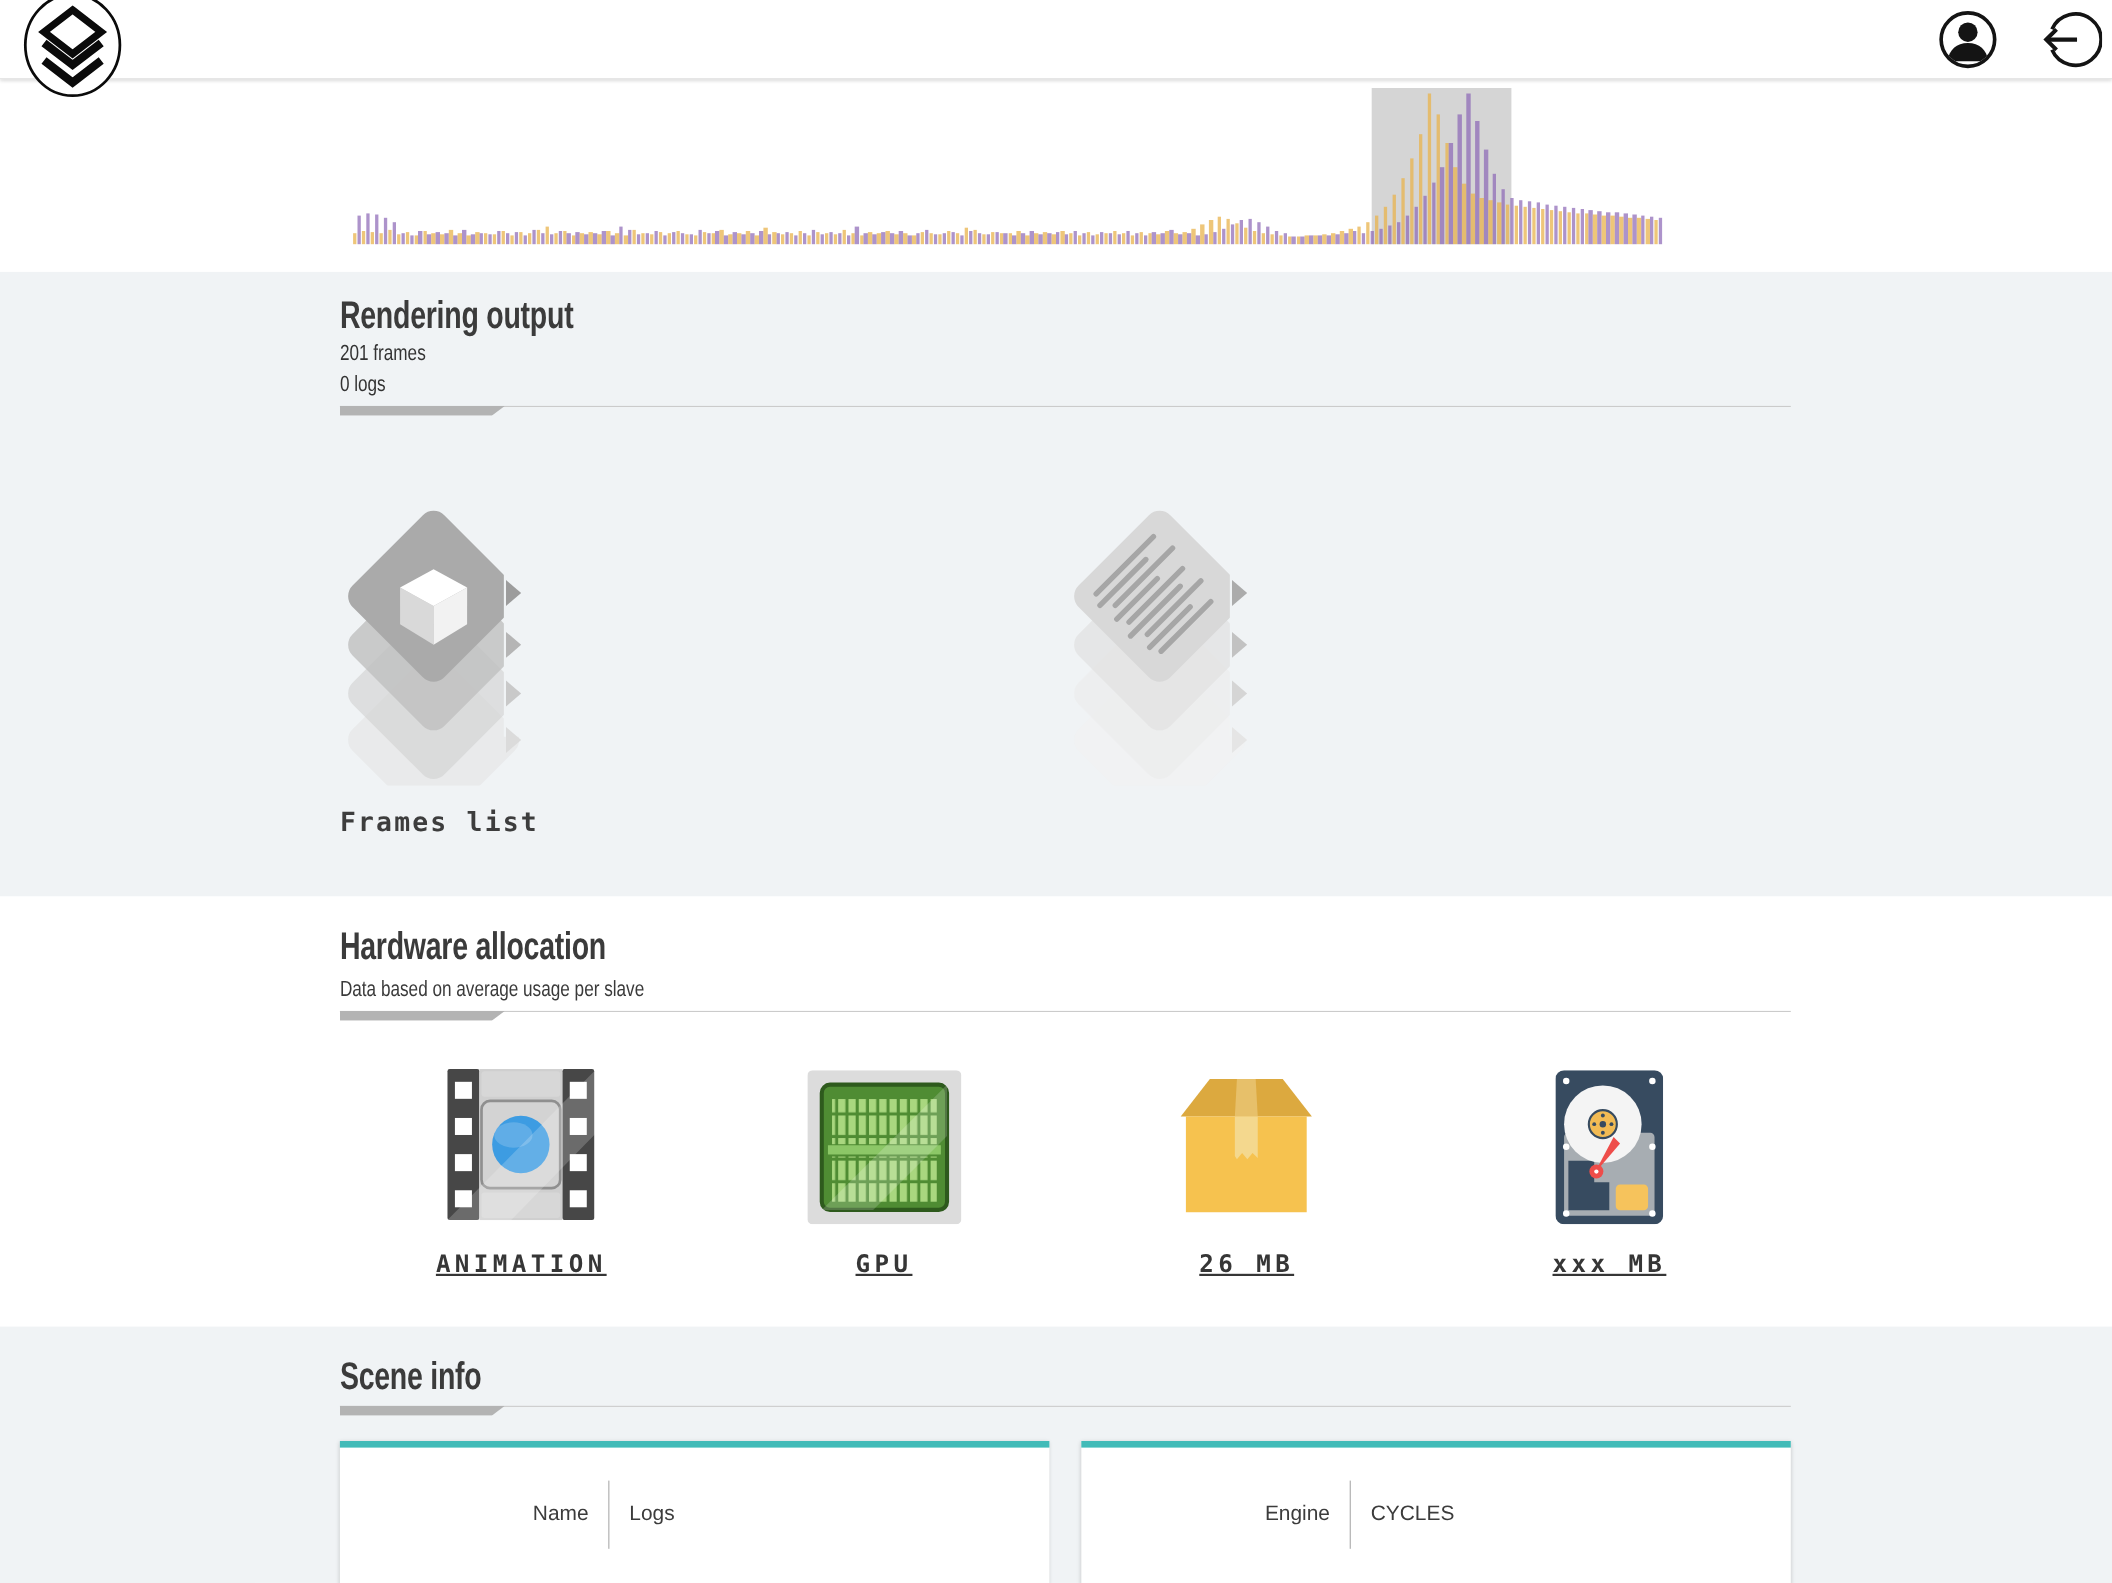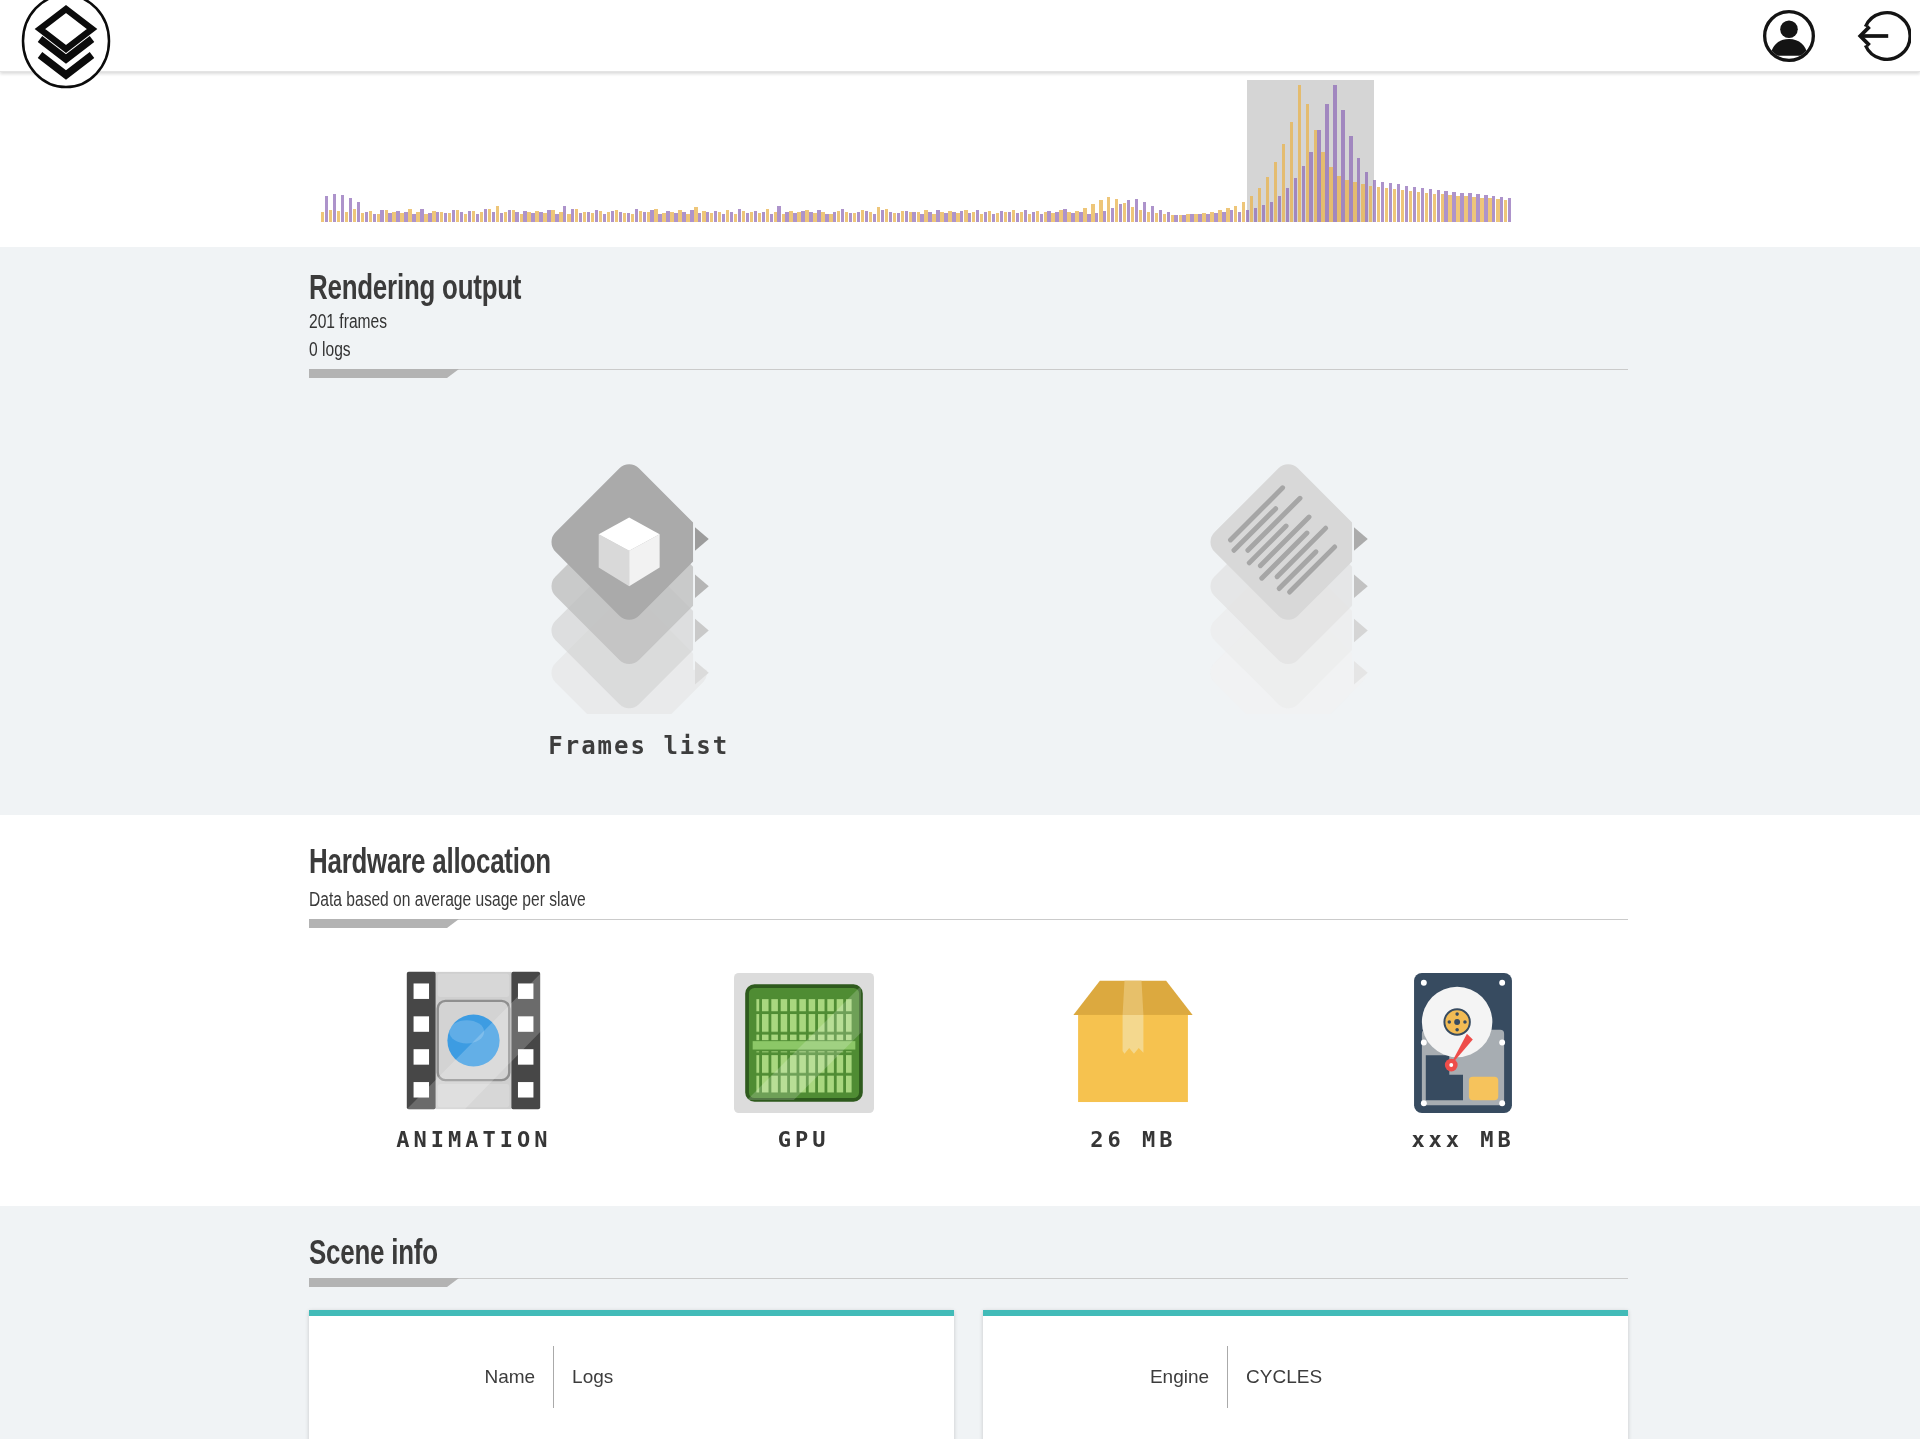--- a/index.html
+++ b/index.html
@@ -36,32 +36,32 @@
   h2.sec-title { font-size:35px; line-height:40px; font-weight:bold; color:#3b3b3b;
     transform:scaleX(.74); transform-origin:0 50%; white-space:nowrap; letter-spacing:-.3px; }
   .meta { font-size:20px; line-height:28px; color:#333;
     transform:scaleX(.78); transform-origin:0 50%; white-space:nowrap; }
   .divider { position:relative; height:10px; border-top:1px solid #cbcbcb; margin-top:6px; }
   .divider::before { content:""; position:absolute; left:0; top:-1px; width:150px; height:9px;
     background:#b3b3b3; clip-path:polygon(0 0,100% 0,calc(100% - 12px) 100%,0 100%); }
 
   
   .big-row { display:flex; margin-top:50px; }
-  .big-card { flex:1; text-align:center; cursor:pointer; }
+  .big-card { flex:1; text-align:left; cursor:pointer; }
   .big-label { margin-top:14px; font-family:"DejaVu Sans Mono", monospace; font-weight:700;
     font-size:24px; letter-spacing:2px; color:#3d3d3d; }
 
   
   .subtitle { font-size:20px; line-height:28px; color:#3a3a3a; margin-top:4px;
     transform:scaleX(.78); transform-origin:0 50%; white-space:nowrap; }
   .hw-row { display:flex; margin-top:32px; }
   .hw-item { flex:1; text-align:center; }
   .hw-icon { height:152px; display:flex; align-items:flex-end; justify-content:center; }
-  .hw-label { margin-top:14px; font-family:"DejaVu Sans Mono", monospace; font-weight:700;
-    font-size:22px; letter-spacing:4px; color:#363636; }
+  .hw-label { margin-top:24px; font-family:"DejaVu Sans Mono", monospace; font-weight:700;
+    font-size:22px; letter-spacing:4px; color:#363636;text-decoration:underline; }
 
   
   .cards-row { display:flex; gap:29px; margin-top:22px; }
   .card { flex:1; background:#fff; border-top:6px solid #42bbb8; height:260px;
     box-shadow:0 1px 4px rgba(0,0,0,.18); }
   .card-title { margin-top:26px; text-align:center; font-family:"DejaVu Sans Mono", monospace;
     font-weight:700; font-size:23px; letter-spacing:1px; color:#2d2d2d; }
   .card-row { display:flex; margin-top:30px; height:62px; align-items:center; }
   .cell { font-size:19px; color:#3c3c3c; }
   .cell.label { flex:0 0 38%; text-align:right; padding-right:18px;

